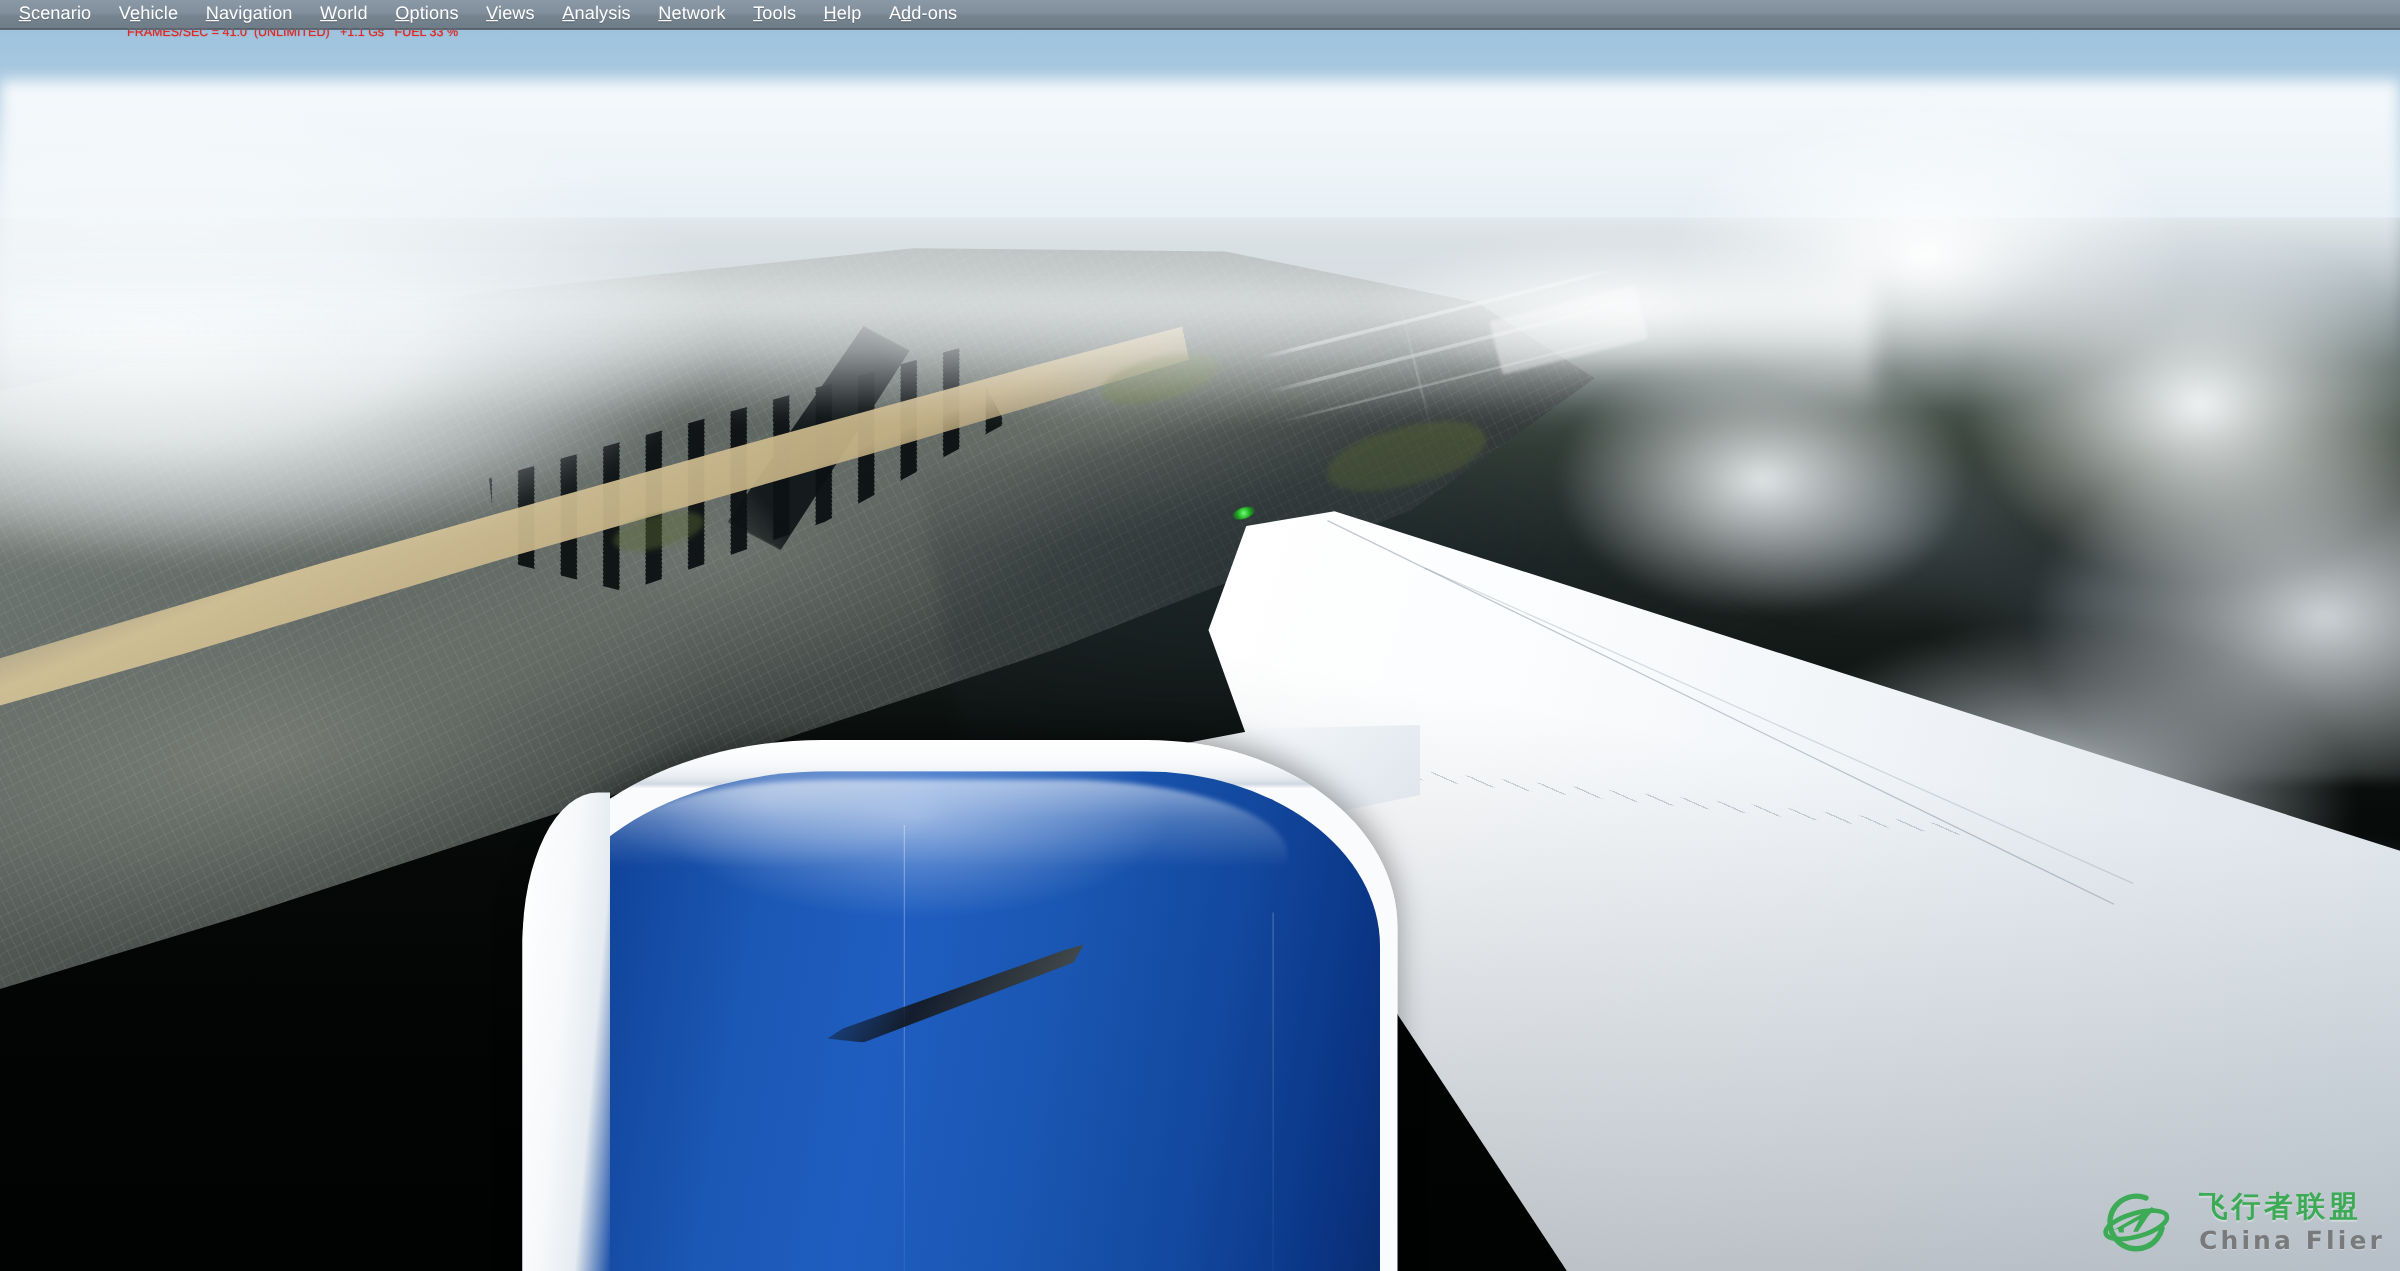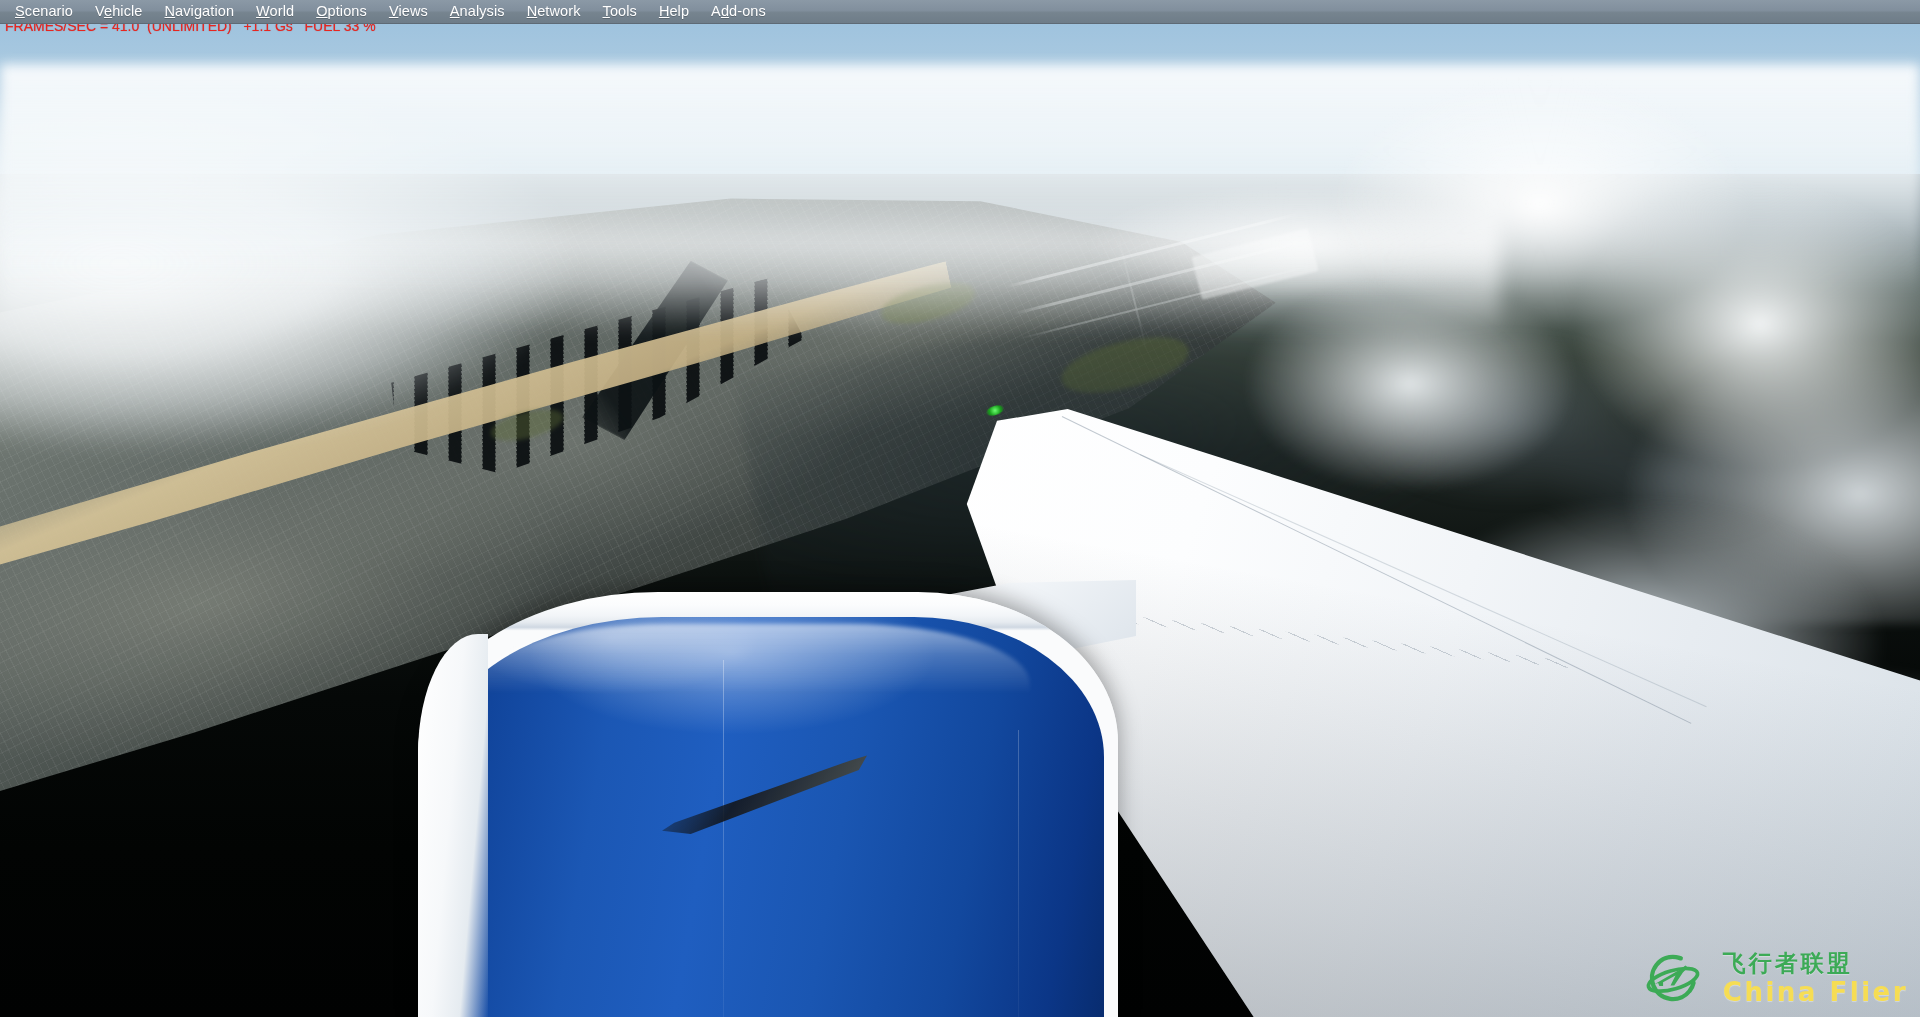--- a/index.html
+++ b/index.html
@@ -350,25 +350,26 @@
   
   #hud {
     position: absolute;
     left: 5px; top: 4px;
     z-index: 40;
     pointer-events: none;
   }
   .hud-line {
     color: #e8251f;
     font-family: "Liberation Sans", sans-serif;
-    font-size: 14px;
+    font-size: 10px;
     line-height: 15px;
     white-space: pre;
     font-weight: 400;
     text-shadow: 0 0 1px rgba(160,0,0,.5);
+    text-align: center;
   }
 
   
   #watermark {
     position: absolute;
     right: 12px; bottom: 8px;
     display: flex;
     align-items: center;
     gap: 19px;
     z-index: 50;
@@ -379,22 +380,22 @@
   .wm-text { display: flex; flex-direction: column; line-height: 1; }
   .wm-cn {
     color: #2fa84a;
     font-size: 23px;
     font-weight: bold;
     letter-spacing: 3px;
     font-family: "DejaVu Sans", sans-serif;
     text-shadow: 0 1px 1px rgba(255,255,255,.4);
   }
   .wm-en {
-    color: #fde047;
-    font-size: 26px;
+    color: #737373;
+    font-size: 20px;
     font-weight: bold;
     letter-spacing: 2.5px;
     margin-top: 4px;
     font-family: "DejaVu Sans", sans-serif;
     text-shadow: 0 1px 1px rgba(255,255,255,.4);
   }
 </style>
 </head>
 <body>
 

